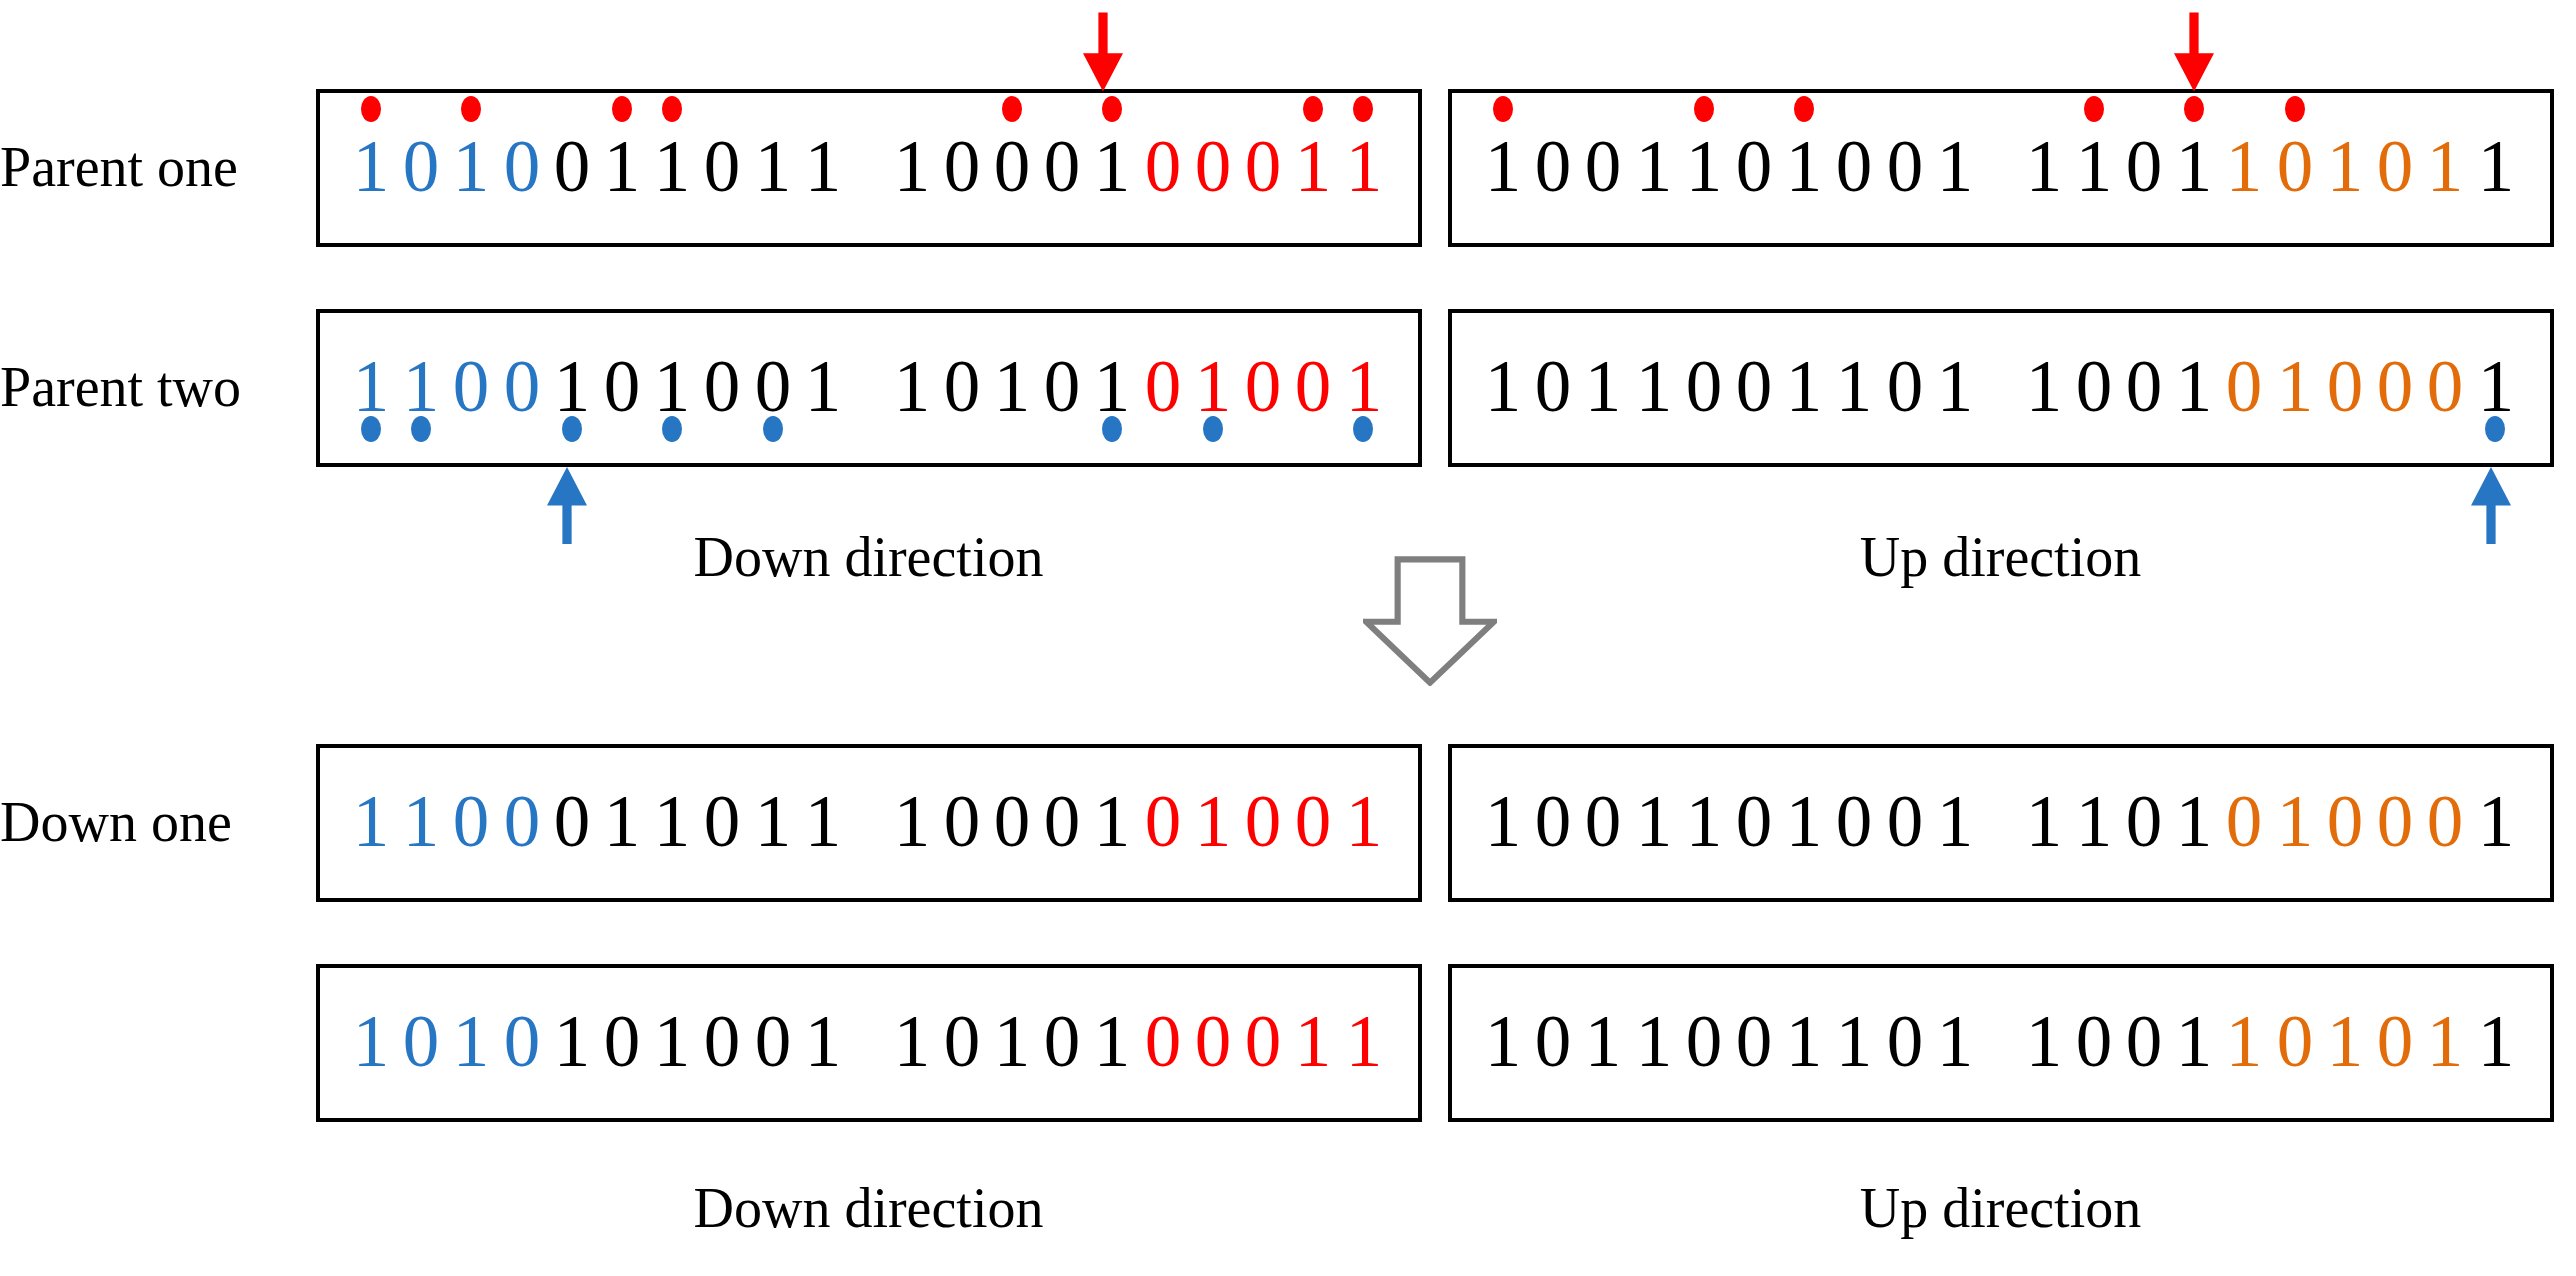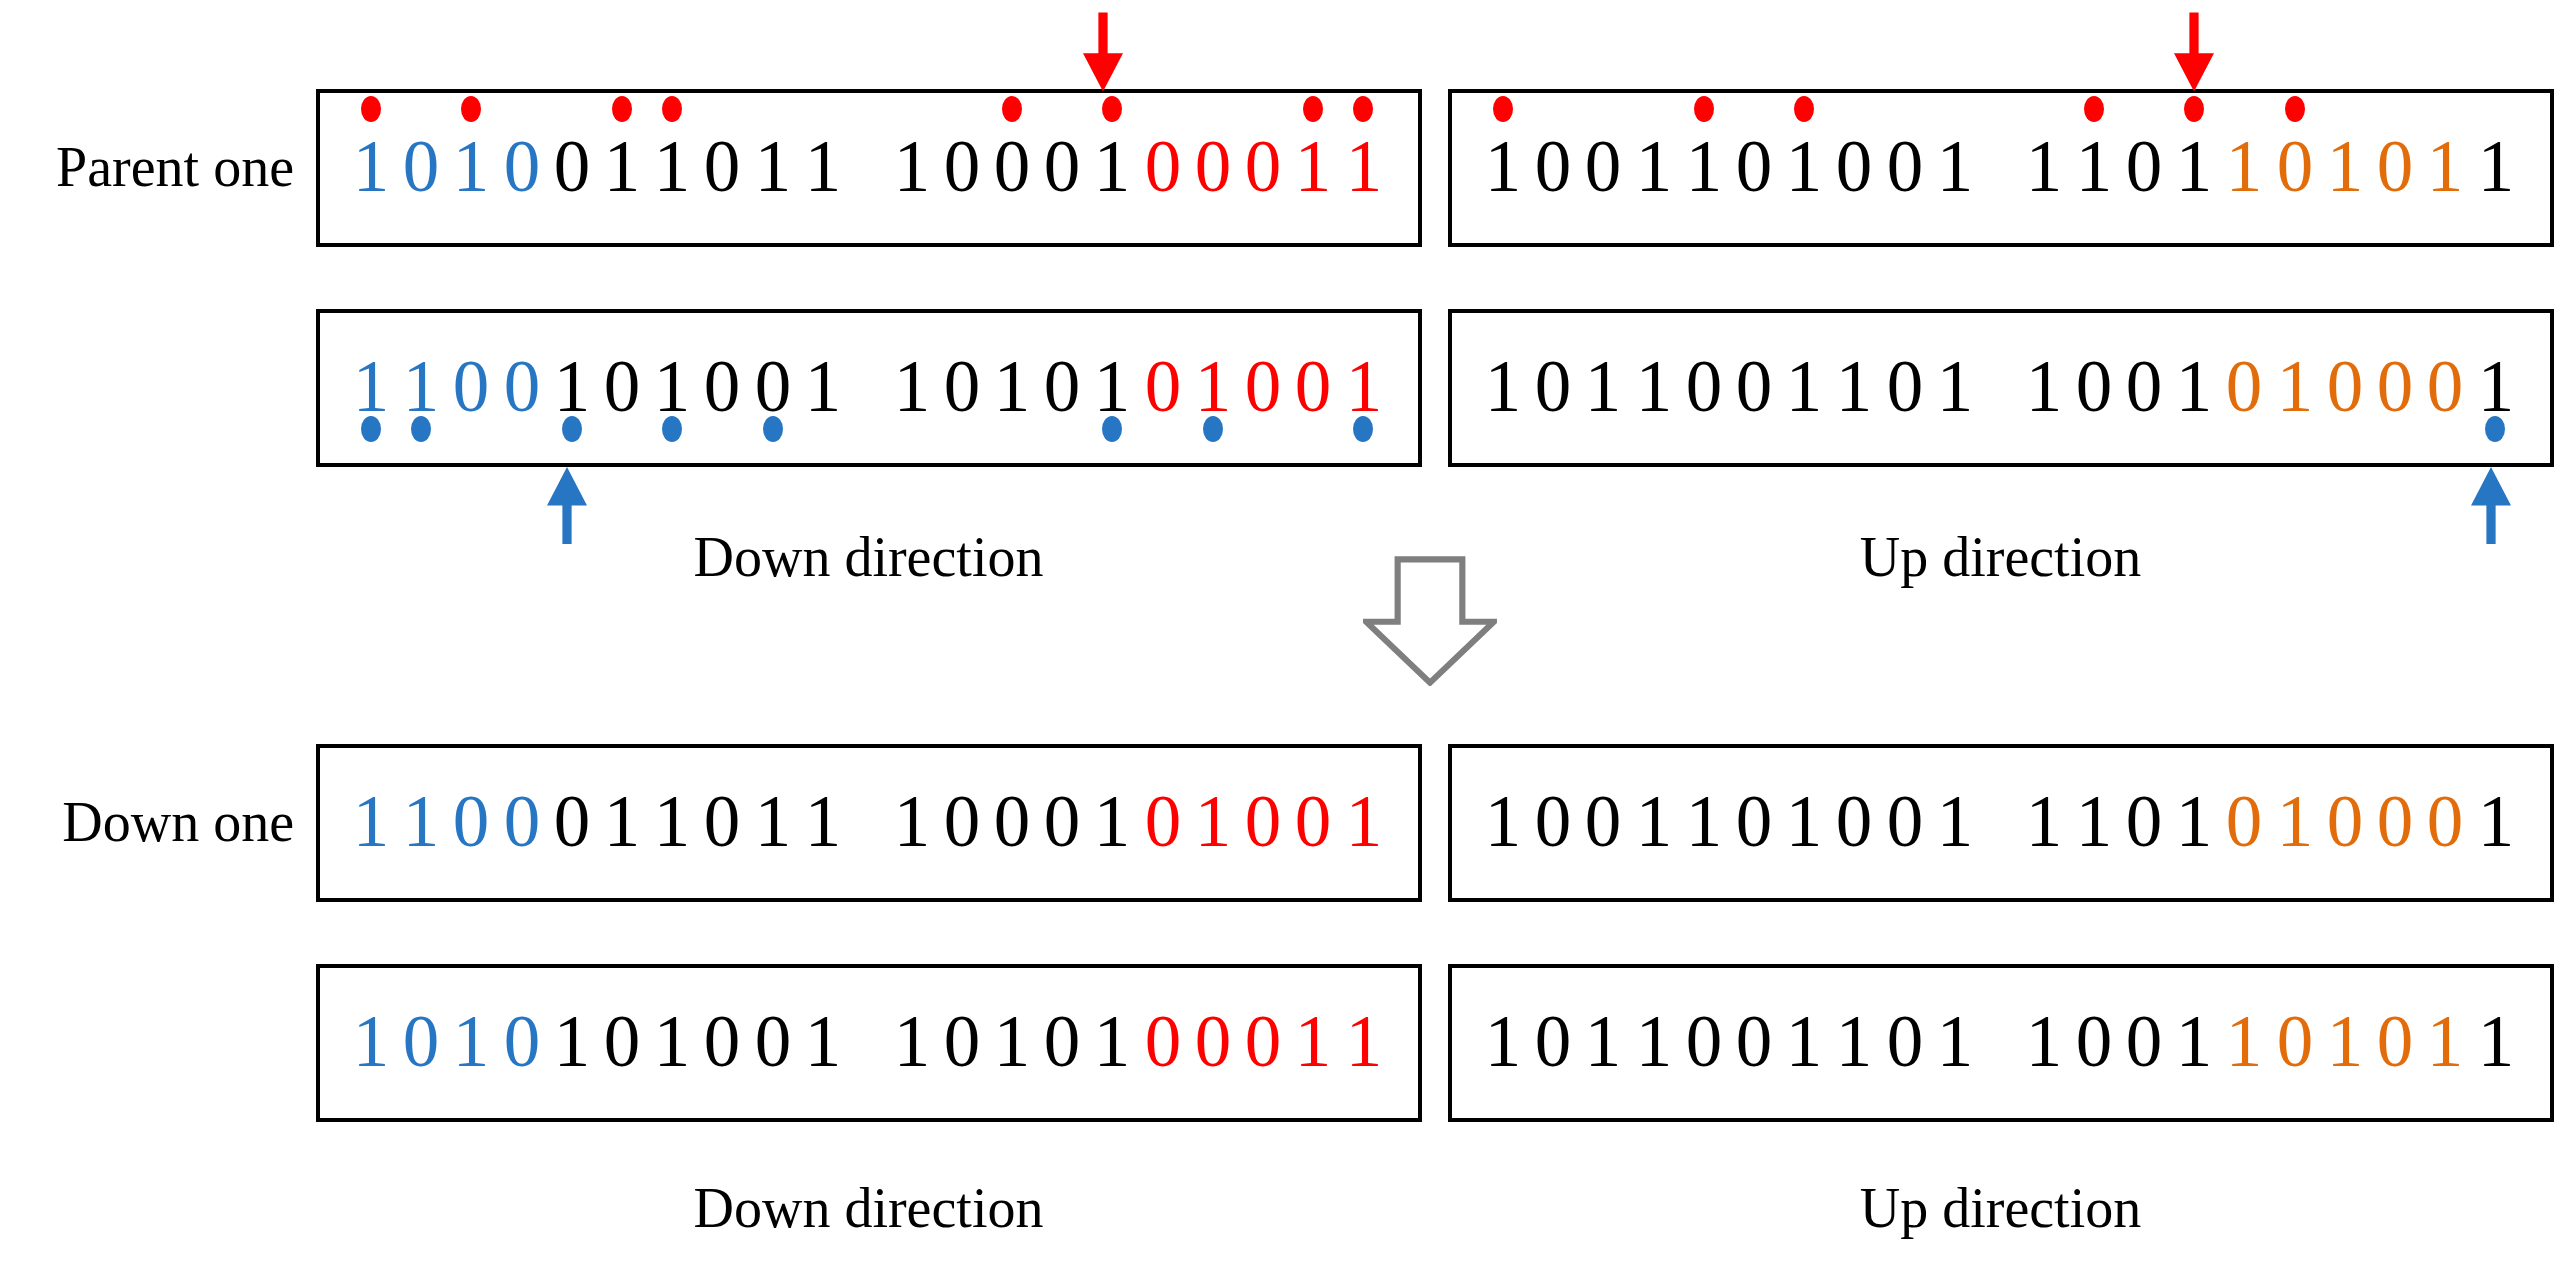--- a/index.html
+++ b/index.html
@@ -10,36 +10,37 @@
   .box{
     position:absolute;width:1106px;height:158px;
     border:4.6px solid #000000;background:#ffffff;box-sizing:border-box;
   }
   .digit{
     position:absolute;top:50%;transform:translate(-50%,-52%);
     font-size:73px;line-height:1;white-space:pre;
   }
   .dot{position:absolute;width:20px;height:26px;border-radius:50%;}
   .row-label{
-    position:absolute;left:0;width:294px;text-align:right;
+    position:absolute;left:0;width:294px;text-align:left;
     font-size:56px;line-height:77px;color:#000000;white-space:nowrap;
   }
   .dir-label{
     position:absolute;width:695px;text-align:center;
     font-size:56px;line-height:77px;color:#000000;white-space:nowrap;
   }
   .arrow-svg{position:absolute;}
   .hollow-arrow{position:absolute;}
 </style>
 </head>
 <body>
 
 <div id="canvas">
 
   <div class="row-label" style="top:129px">Parent one</div>
+  <div class="row-label" style="top:349px">Parent two</div>
   <div class="row-label" style="top:784px">Down one</div>
 
   <div class="dir-label" style="left:521px;top:519px">Down direction</div>
   <div class="dir-label" style="left:1653px;top:519px">Up direction</div>
   <div class="dir-label" style="left:521px;top:1170px">Down direction</div>
   <div class="dir-label" style="left:1653px;top:1170px">Up direction</div>
 
   <svg class="hollow-arrow" style="left:1363px;top:556px" width="134" height="130" viewBox="0 0 174 168">
     <polygon points="45,4 129,4 129,85 170,85 87,164 4,85 45,85" fill="#ffffff" stroke="#7F7F7F" stroke-width="8" stroke-linejoin="miter"></polygon>
   </svg>

